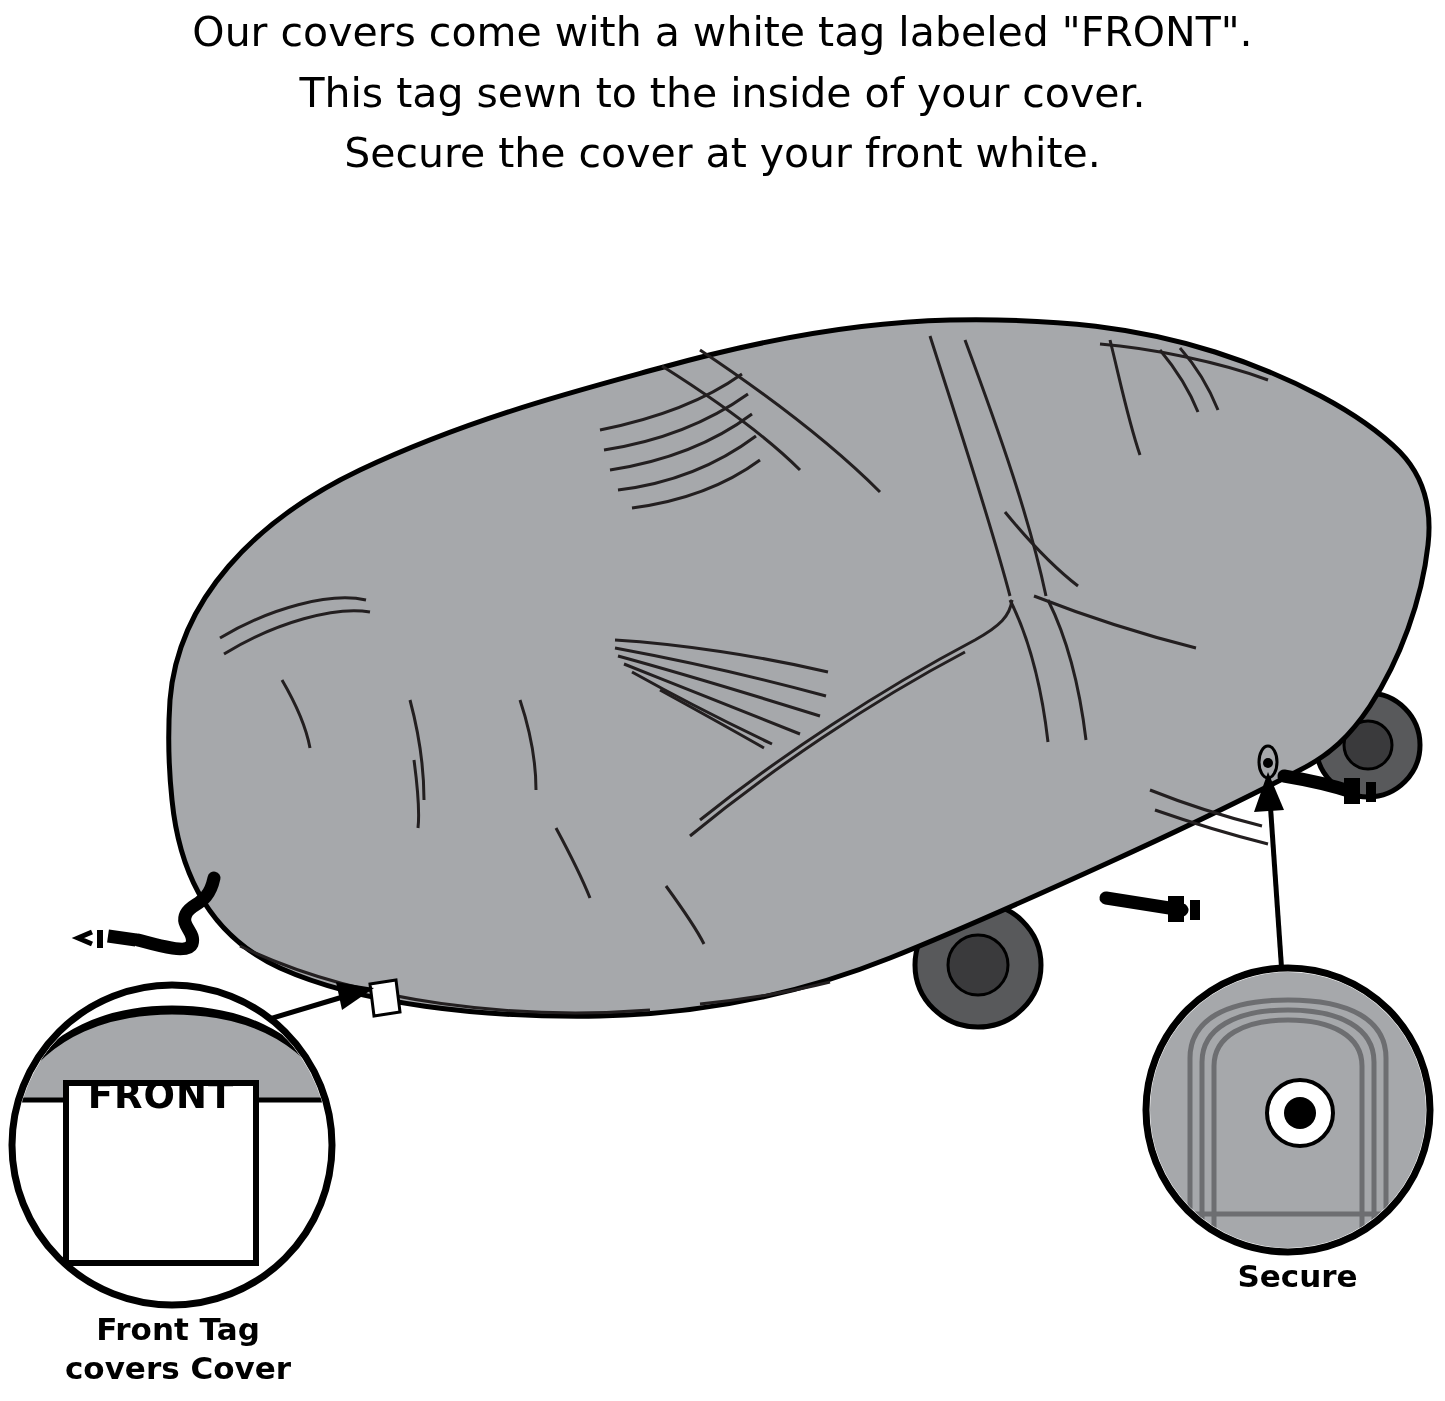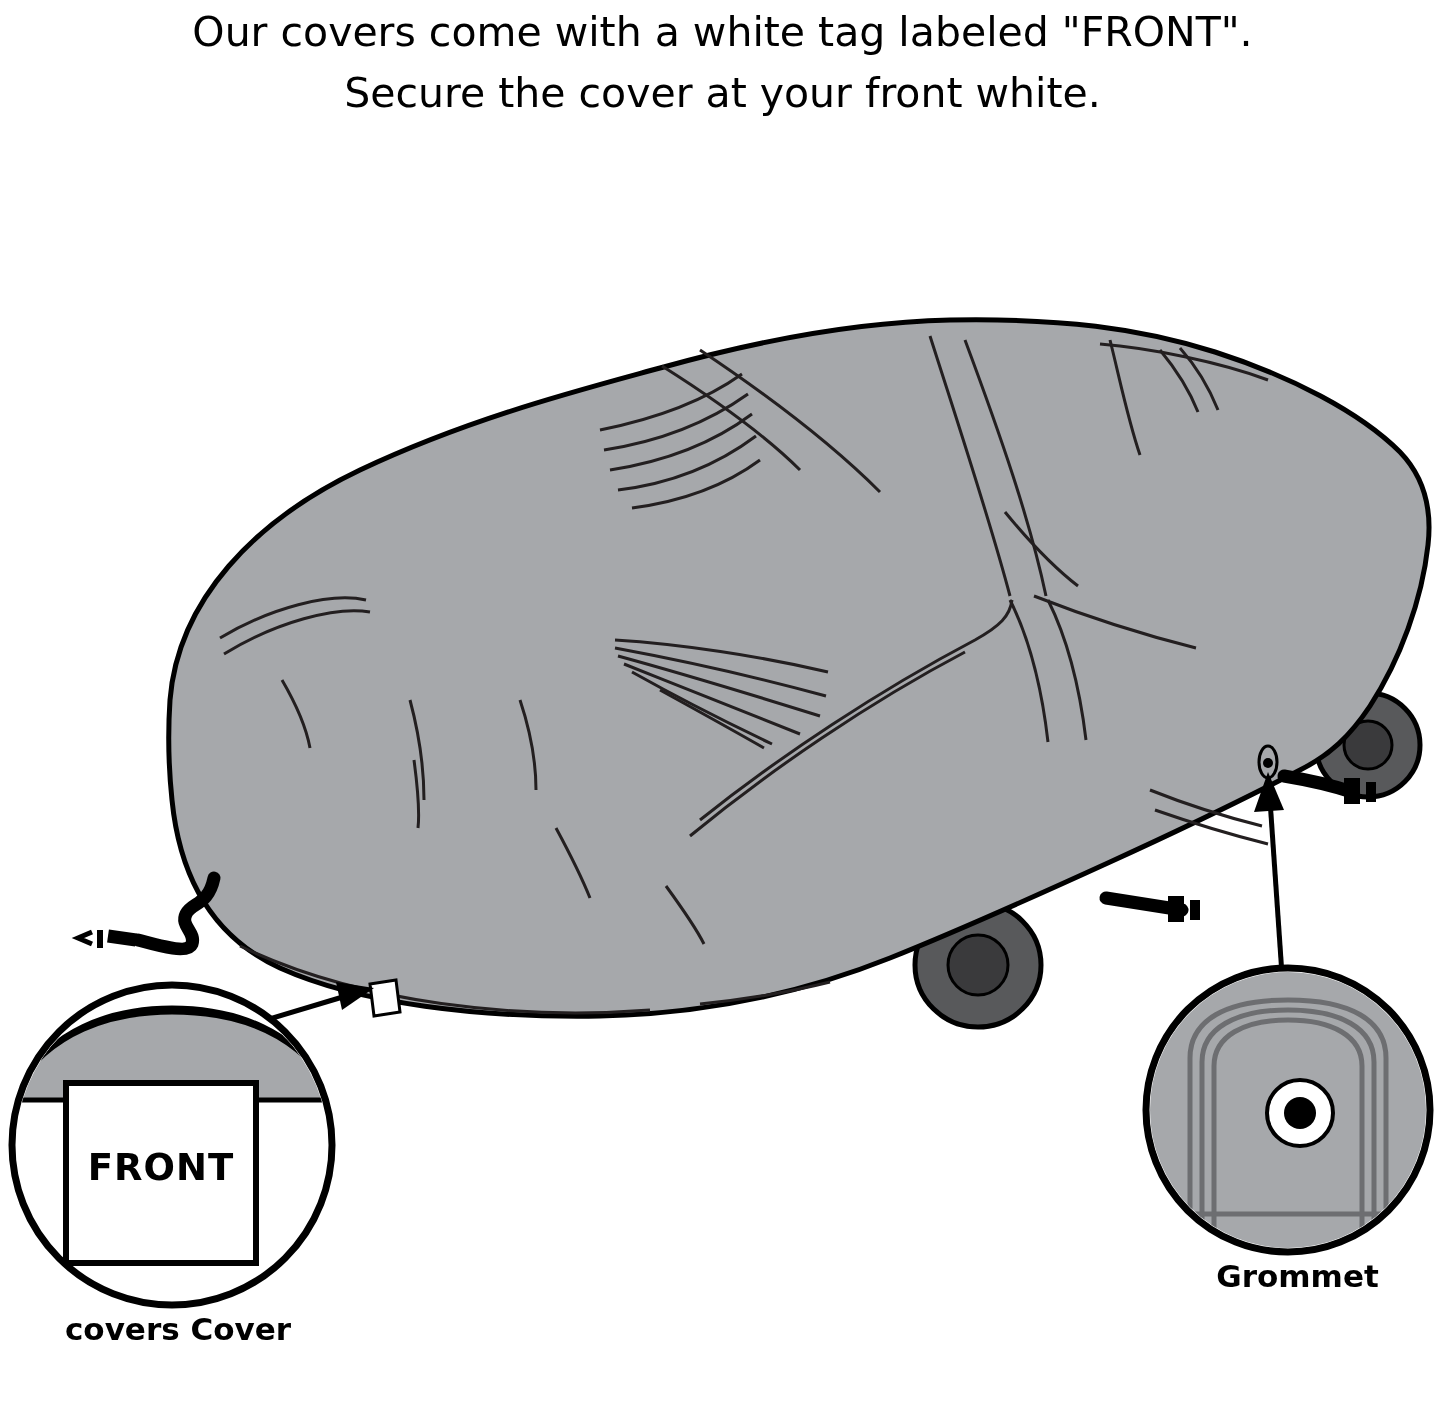--- a/index.html
+++ b/index.html
@@ -61,36 +61,37 @@
     top: 1258px;
     width: 295px;
     text-align: center;
     font-size: 31px;
     font-weight: bold;
     font-family: "DejaVu Sans", sans-serif;
   }
   .tag-text {
     position: absolute;
     left: 66px;
-    top: 1146px;
+    top: 1074px;
     width: 190px;
     text-align: center;
     font-size: 37px;
     font-weight: bold;
     letter-spacing: 1px;
     font-family: "DejaVu Sans", sans-serif;
   }
 </style>
 </head>
 <body>
 
 <div class="stage">
 
   <div class="headline">
     <div>Our covers come with a white tag labeled "FRONT".</div>
+    <div>This tag sewn to the inside of your cover.</div>
     <div>Secure the cover at your front white.</div>
   </div>
 
   <svg class="figure" viewBox="0 0 1445 1401" xmlns="http://www.w3.org/2000/svg">
 
     <g>
       <ellipse cx="978" cy="965" rx="63" ry="62" fill="#58595b" stroke="#000" stroke-width="5"></ellipse>
       <ellipse cx="978" cy="965" rx="30" ry="30" fill="#3a3a3c" stroke="#000" stroke-width="3"></ellipse>
       <ellipse cx="1368" cy="745" rx="52" ry="52" fill="#58595b" stroke="#000" stroke-width="5"></ellipse>
       <ellipse cx="1368" cy="745" rx="24" ry="24" fill="#3a3a3c" stroke="#000" stroke-width="3"></ellipse>
@@ -226,18 +227,19 @@
       </g>
       <circle cx="1300" cy="1113" r="33" fill="#ffffff" stroke="#000" stroke-width="4"></circle>
       <circle cx="1300" cy="1113" r="16" fill="#000"></circle>
     </g>
 
   </svg>
 
   <div class="tag-text">FRONT</div>
 
   <div class="label-front-tag">
+    <div>Front Tag</div>
     <div>covers Cover</div>
   </div>
 
-  <div class="label-grommet">Grommet</div>
+  <div class="label-grommet">Secure</div>
 
 </div>
 
 </body></html>

